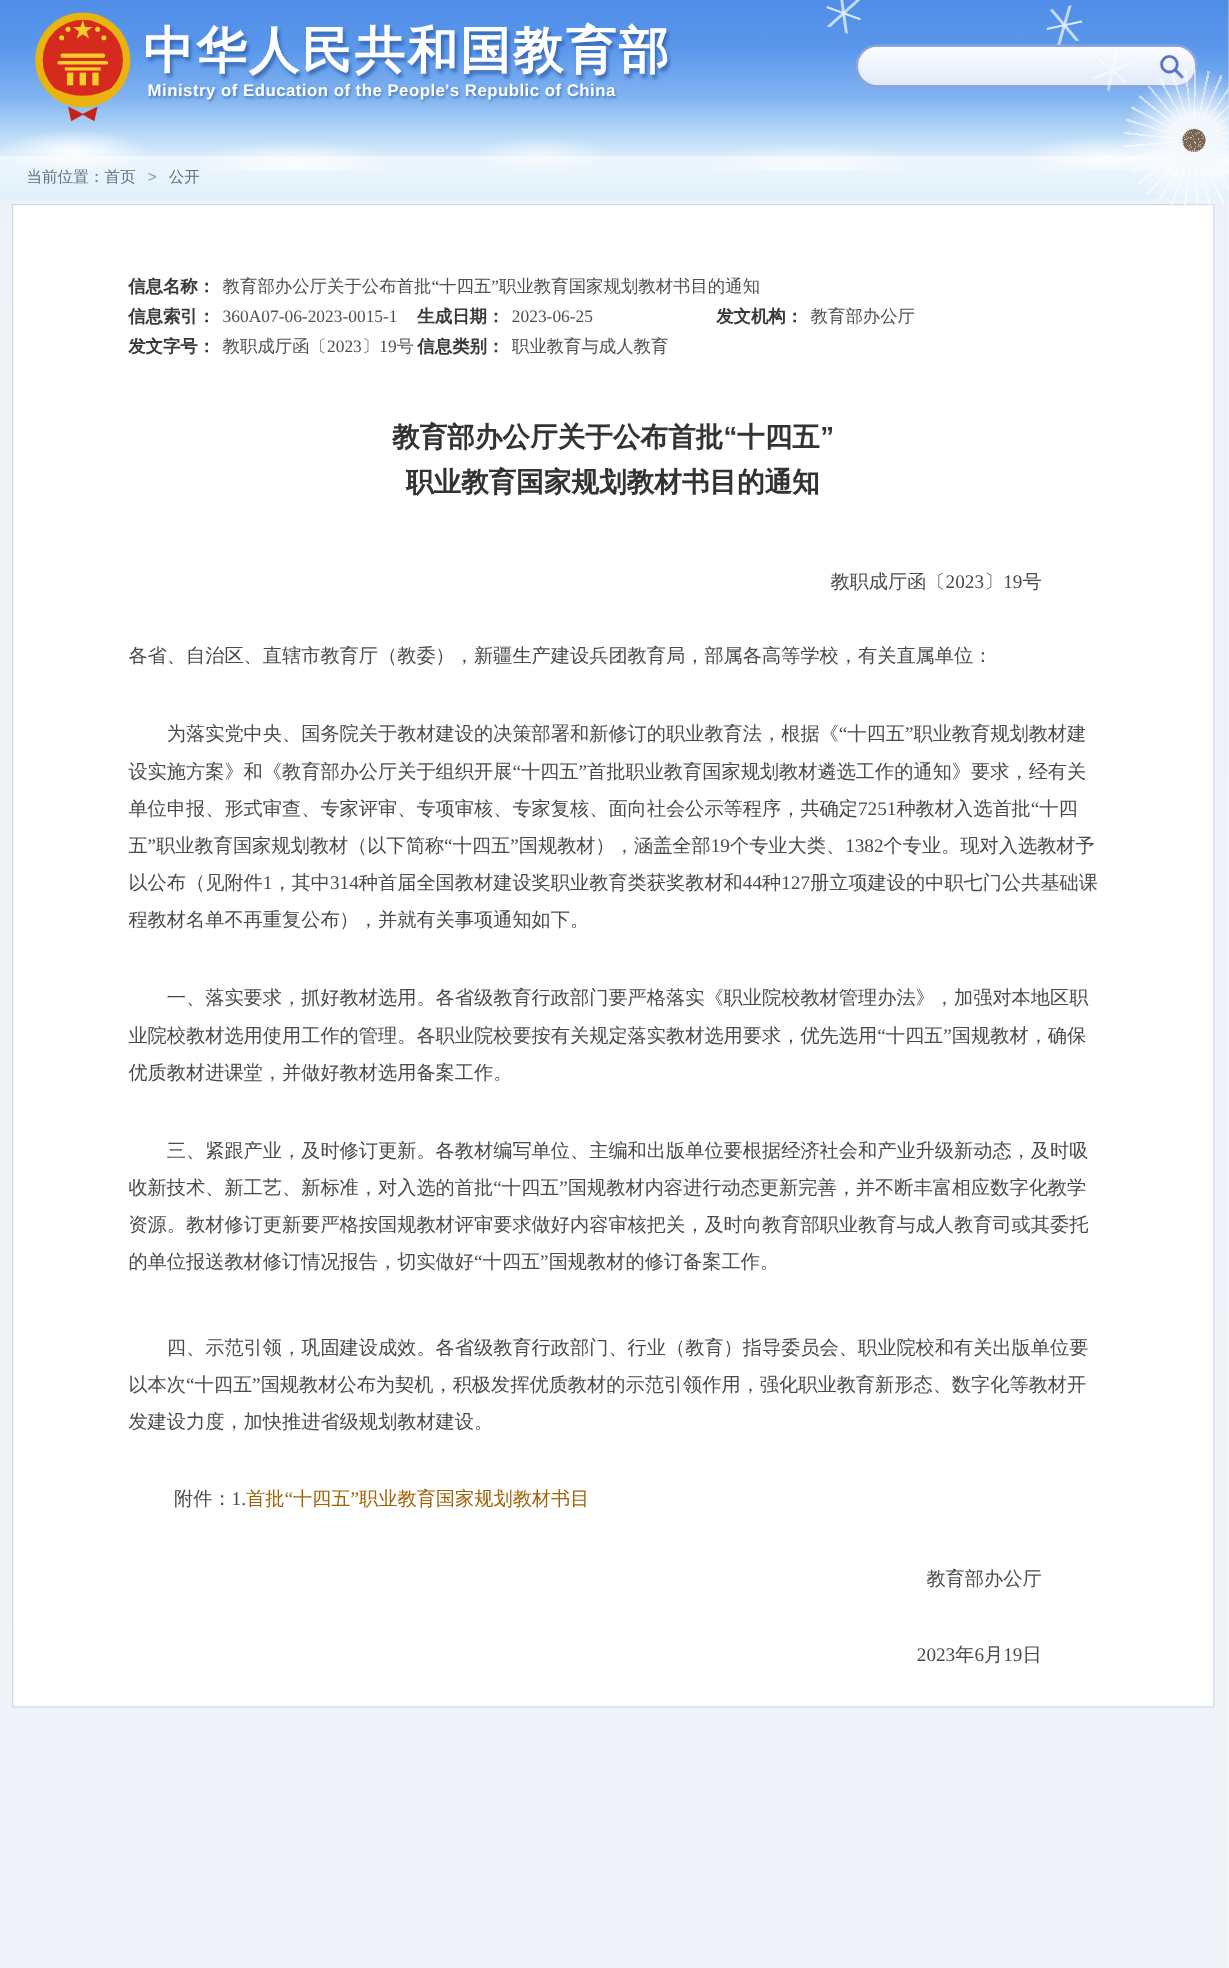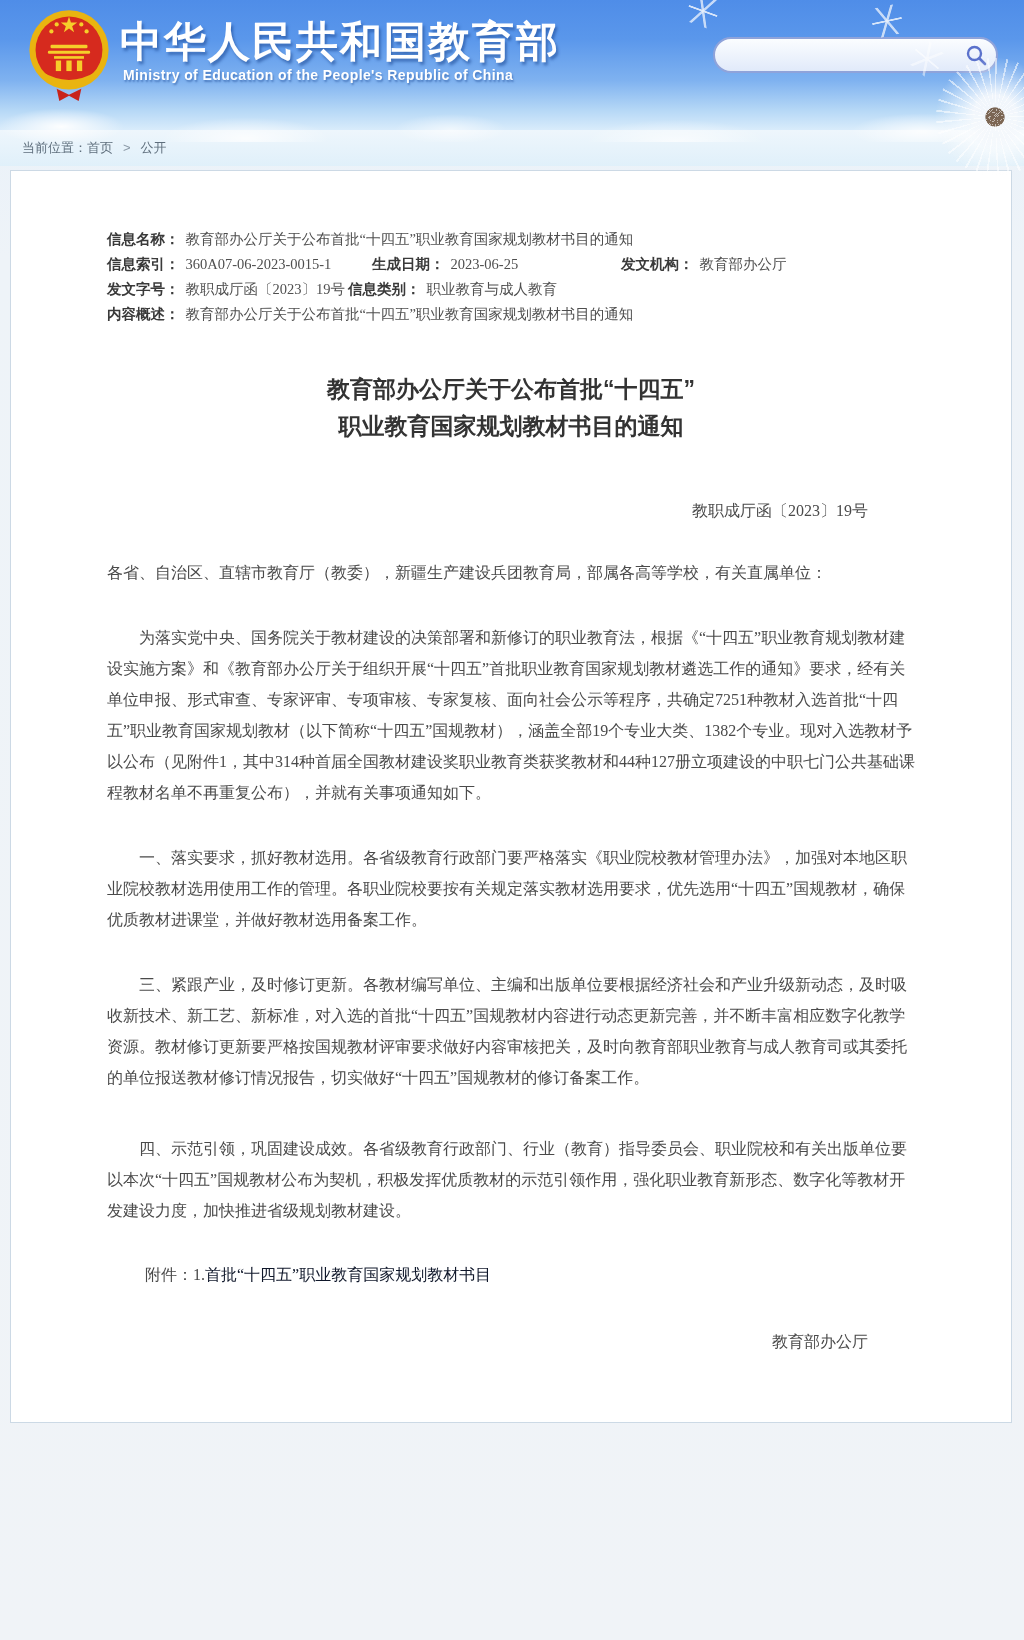--- a/index.html
+++ b/index.html
@@ -69,34 +69,34 @@
   .panel{
     position:absolute;top:170px;left:10px;width:1002px;height:1253px;box-sizing:border-box;
     background:#ffffff;border:1px solid #ccd9e5;padding:0 96px;
   }
   
   .meta{margin-top:56px;font-size:14.5px;line-height:25px;color:#4f4f4f;}
   .meta .mlabel{font-weight:bold;color:#3a3a3a;margin-right:6px;}
   .meta .mvalue{font-family:"Liberation Serif",serif;}
   .meta .pair{display:inline-block;vertical-align:top;}
   .meta .w1{width:241px;}
-  .meta .w2{width:249px;margin-left:24px;}
+  .meta .w2{width:249px;}
   
   .doc-title{
     margin-top:44px;text-align:center;font-size:23px;font-weight:bold;color:#333333;
     line-height:37px;
   }
   .bodytext{font-size:16px;line-height:31px;color:#4a4a4a;font-family:"Liberation Serif",serif;}
   .doc-number{margin-top:50px;text-align:right;padding-right:47px;}
   .salutation{margin-top:31px;}
   p.para{margin:34px 0 0 0;text-indent:32px;}
   p.para-last{margin-top:40px;}
   .attach1{margin-top:33px;padding-left:38px;}
   .attach2{margin-top:29px;padding-left:98px;}
-  .attach a{color:#0f172a;text-decoration:none;cursor:pointer;}
+  .attach a{color:#a16207;text-decoration:none;cursor:pointer;}
   .attach .pre2{margin-right:7px;}
   .signature{margin-top:36px;text-align:right;padding-right:47px;}
   .docdate{margin-top:32px;text-align:right;padding-right:47px;}
 </style>
 </head>
 <body>
 
 <div class="header">
   <svg class="emblem" viewBox="0 0 100 108">
     <circle cx="50" cy="46" r="45" fill="#e9b410"></circle>
@@ -142,23 +142,20 @@
   <div class="meta">
     <div class="meta-row">
       <span class="mlabel">信息名称：</span><span class="mvalue">教育部办公厅关于公布首批“十四五”职业教育国家规划教材书目的通知</span>
     </div>
     <div class="meta-row">
       <span class="pair w1"><span class="mlabel">信息索引：</span><span class="mvalue">360A07-06-2023-0015-1</span></span><span class="pair w2"><span class="mlabel">生成日期：</span><span class="mvalue">2023-06-25</span></span><span class="pair"><span class="mlabel">发文机构：</span><span class="mvalue">教育部办公厅</span></span>
     </div>
     <div class="meta-row">
       <span class="pair w1"><span class="mlabel">发文字号：</span><span class="mvalue">教职成厅函〔2023〕19号</span></span><span class="pair"><span class="mlabel">信息类别：</span><span class="mvalue">职业教育与成人教育</span></span>
     </div>
-    <div class="meta-row">
-      <span class="mlabel">内容概述：</span><span class="mvalue">教育部办公厅关于公布首批“十四五”职业教育国家规划教材书目的通知</span>
-    </div>
   </div>
 
   <div class="doc-title">
     <div>教育部办公厅关于公布首批“十四五”</div>
     <div>职业教育国家规划教材书目的通知</div>
   </div>
 
   <div class="bodytext doc-number">教职成厅函〔2023〕19号</div>
 
   <div class="bodytext salutation">各省、自治区、直辖市教育厅（教委），新疆生产建设兵团教育局，部属各高等学校，有关直属单位：</div>
@@ -166,14 +163,15 @@
   <p class="bodytext para">为落实党中央、国务院关于教材建设的决策部署和新修订的职业教育法，根据《“十四五”职业教育规划教材建设实施方案》和《教育部办公厅关于组织开展“十四五”首批职业教育国家规划教材遴选工作的通知》要求，经有关单位申报、形式审查、专家评审、专项审核、专家复核、面向社会公示等程序，共确定7251种教材入选首批“十四五”职业教育国家规划教材（以下简称“十四五”国规教材），涵盖全部19个专业大类、1382个专业。现对入选教材予以公布（见附件1，其中314种首届全国教材建设奖职业教育类获奖教材和44种127册立项建设的中职七门公共基础课程教材名单不再重复公布），并就有关事项通知如下。</p>
   <p class="bodytext para">一、落实要求，抓好教材选用。各省级教育行政部门要严格落实《职业院校教材管理办法》，加强对本地区职业院校教材选用使用工作的管理。各职业院校要按有关规定落实教材选用要求，优先选用“十四五”国规教材，确保优质教材进课堂，并做好教材选用备案工作。</p>
   <p class="bodytext para">三、紧跟产业，及时修订更新。各教材编写单位、主编和出版单位要根据经济社会和产业升级新动态，及时吸收新技术、新工艺、新标准，对入选的首批“十四五”国规教材内容进行动态更新完善，并不断丰富相应数字化教学资源。教材修订更新要严格按国规教材评审要求做好内容审核把关，及时向教育部职业教育与成人教育司或其委托的单位报送教材修订情况报告，切实做好“十四五”国规教材的修订备案工作。</p>
   <p class="bodytext para para-last">四、示范引领，巩固建设成效。各省级教育行政部门、行业（教育）指导委员会、职业院校和有关出版单位要以本次“十四五”国规教材公布为契机，积极发挥优质教材的示范引领作用，强化职业教育新形态、数字化等教材开发建设力度，加快推进省级规划教材建设。</p>
 
   <div class="bodytext attach attach1">
     <span>附件：</span><span>1.</span><a>首批“十四五”职业教育国家规划教材书目</a>
   </div>
 
   <div class="bodytext signature">教育部办公厅</div>
+  <div class="bodytext docdate">2023年6月19日</div>
 
 </div>
 
 </body></html>

